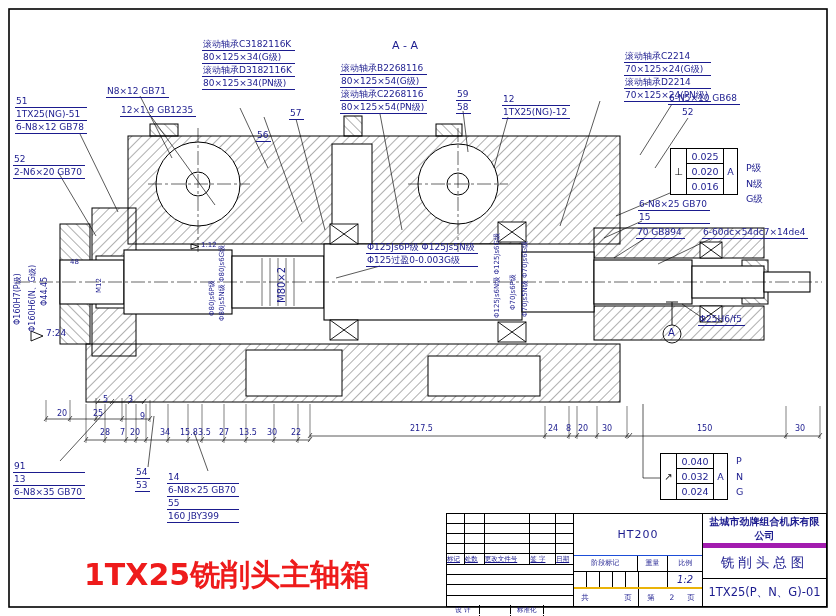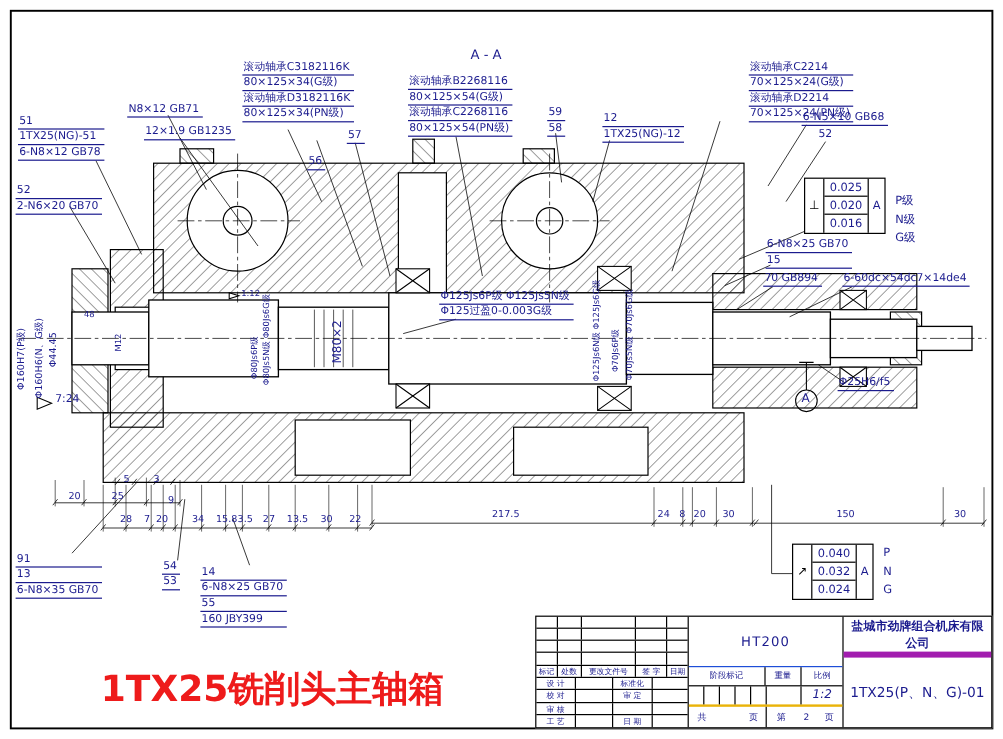--- a/index.html
+++ b/index.html
@@ -18,28 +18,28 @@
   .fcf .vals div{height:15px;line-height:15px;min-width:36px;text-align:center;font-size:9.5px;border-bottom:1px solid #000;padding:0 2px;}
   .fcf .vals div:last-child{border-bottom:none;}
   .fcf .datum{width:14px;display:flex;align-items:center;justify-content:center;font-size:9.5px;border-left:1px solid #000;}
   .grades{position:absolute;color:var(--ink,#1b1b8e);font-size:9.5px;z-index:6;}
   .grades div{height:15.5px;line-height:15.5px;}
   
   .titleblock{position:absolute;display:flex;border:1.4px solid #000;background:#fff;color:var(--ink,#1b1b8e);z-index:6;}
   .tb-left{width:127px;display:flex;flex-direction:column;border-right:1px solid #000;}
   .tb-rrow{display:flex;height:10.5px;border-bottom:1px solid #000;}
   .tb-rrow i{display:block;font-style:normal;border-right:1px solid #000;height:100%;
-             font-size:6.5px;line-height:10px;text-align:center;overflow:hidden;}
+             font-size:6.5px;line-height:10px;text-align:left;overflow:hidden;text-decoration:underline;}
   .tb-rrow i:nth-child(1){width:18px}.tb-rrow i:nth-child(2){width:20px}
   .tb-rrow i:nth-child(3){width:46px}.tb-rrow i:nth-child(4){width:26px}
   .tb-rrow i:nth-child(5){width:17px;border-right:none}
   .tb-srow{display:flex;height:10.3px;border-bottom:1px solid #000;}
   .tb-srow:last-child{border-bottom:none;}
   .tb-srow b{display:block;font-weight:normal;border-right:1px solid #000;height:100%;
-             font-size:6.5px;line-height:10px;text-align:center;overflow:hidden;}
+             font-size:6.5px;line-height:10px;text-align:center;overflow:hidden;margin-top:40px;}
   .tb-srow b:nth-child(1){width:33px}.tb-srow b:nth-child(2){width:31px}
   .tb-srow b:nth-child(3){width:34px}.tb-srow b:nth-child(4){width:29px;border-right:none}
   .tb-mid{width:129px;display:flex;flex-direction:column;border-right:1px solid #000;}
   .tb-material{height:42px;display:flex;align-items:center;justify-content:center;
                font-size:11px;letter-spacing:1px;border-bottom:1px solid #1d4ed8;}
   .tb-stage{display:flex;height:17px;border-bottom:1px solid #000;font-size:7px;}
   .tb-stage span{display:flex;align-items:center;justify-content:center;border-right:1px solid #000;}
   .tb-stage span:nth-child(1){width:64px}.tb-stage span:nth-child(2){width:31px}
   .tb-stage span:nth-child(3){width:34px;border-right:none}
   .tb-cells{display:flex;height:17px;border-bottom:2px solid #eab308;font-style:italic;}
@@ -227,21 +227,21 @@
       <div class="ann" style="left: 13px; top: 153px;">
         <div class="u">52</div>
         <div class="u">2-N6×20 GB70</div>
       </div>
       <div class="ann" style="left: 106px; top: 85px;">
         <div class="u">N8×12 GB71</div>
       </div>
       <div class="ann" style="left: 120px; top: 104px;">
         <div class="u">12×1.9 GB1235</div>
       </div>
-      <div class="ann" style="left: 202px; top: 50px;">
+      <div class="ann" style="left: 202px; top: 38px;">
         <div class="u">滚动轴承C3182116K</div>
         <div class="u">80×125×34(G级)</div>
         <div class="u">滚动轴承D3182116K</div>
         <div class="u">80×125×34(PN级)</div>
       </div>
       <div class="ann" style="left: 340px; top: 62px;">
         <div class="u">滚动轴承B2268116</div>
         <div class="u">80×125×54(G级)</div>
         <div class="u">滚动轴承C2268116</div>
         <div class="u">80×125×54(PN级)</div>
@@ -530,19 +530,20 @@
         <span class="sp"></span>
         <span class="s2">页</span>
         <span class="dv"></span>
         <span class="s3">第</span>
         <span class="s4">2</span>
         <span class="s5">页</span>
       </div>
     </div>
     <div class="tb-right">
       <div class="tb-company">盐城市劲牌组合机床有限公司</div>
+      <div class="tb-title">铣削头总图</div>
       <div class="tb-number">1TX25(P、N、G)-01</div>
     </div>
   </div>
 
   <div class="caption">1TX25铣削头主轴箱</div>
 
 </div>
 
 </body></html>

